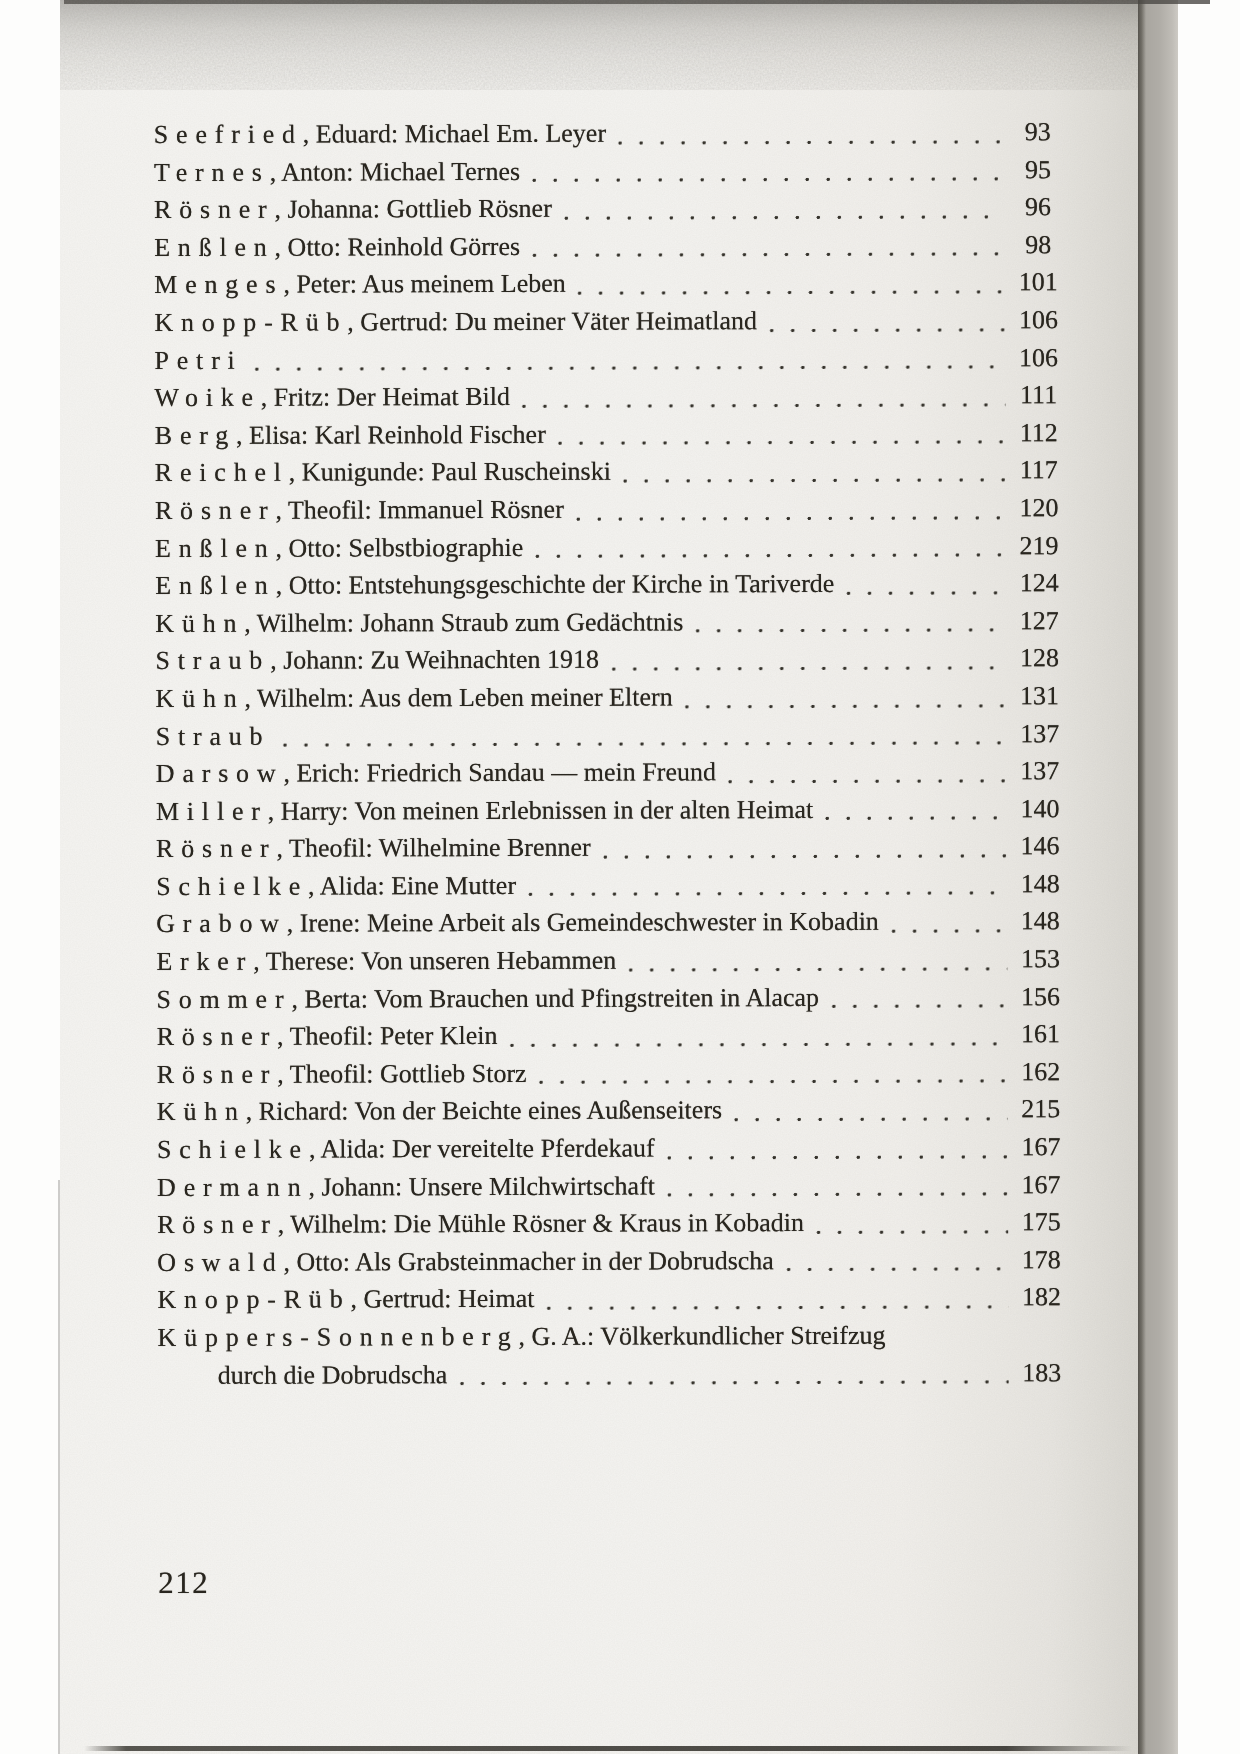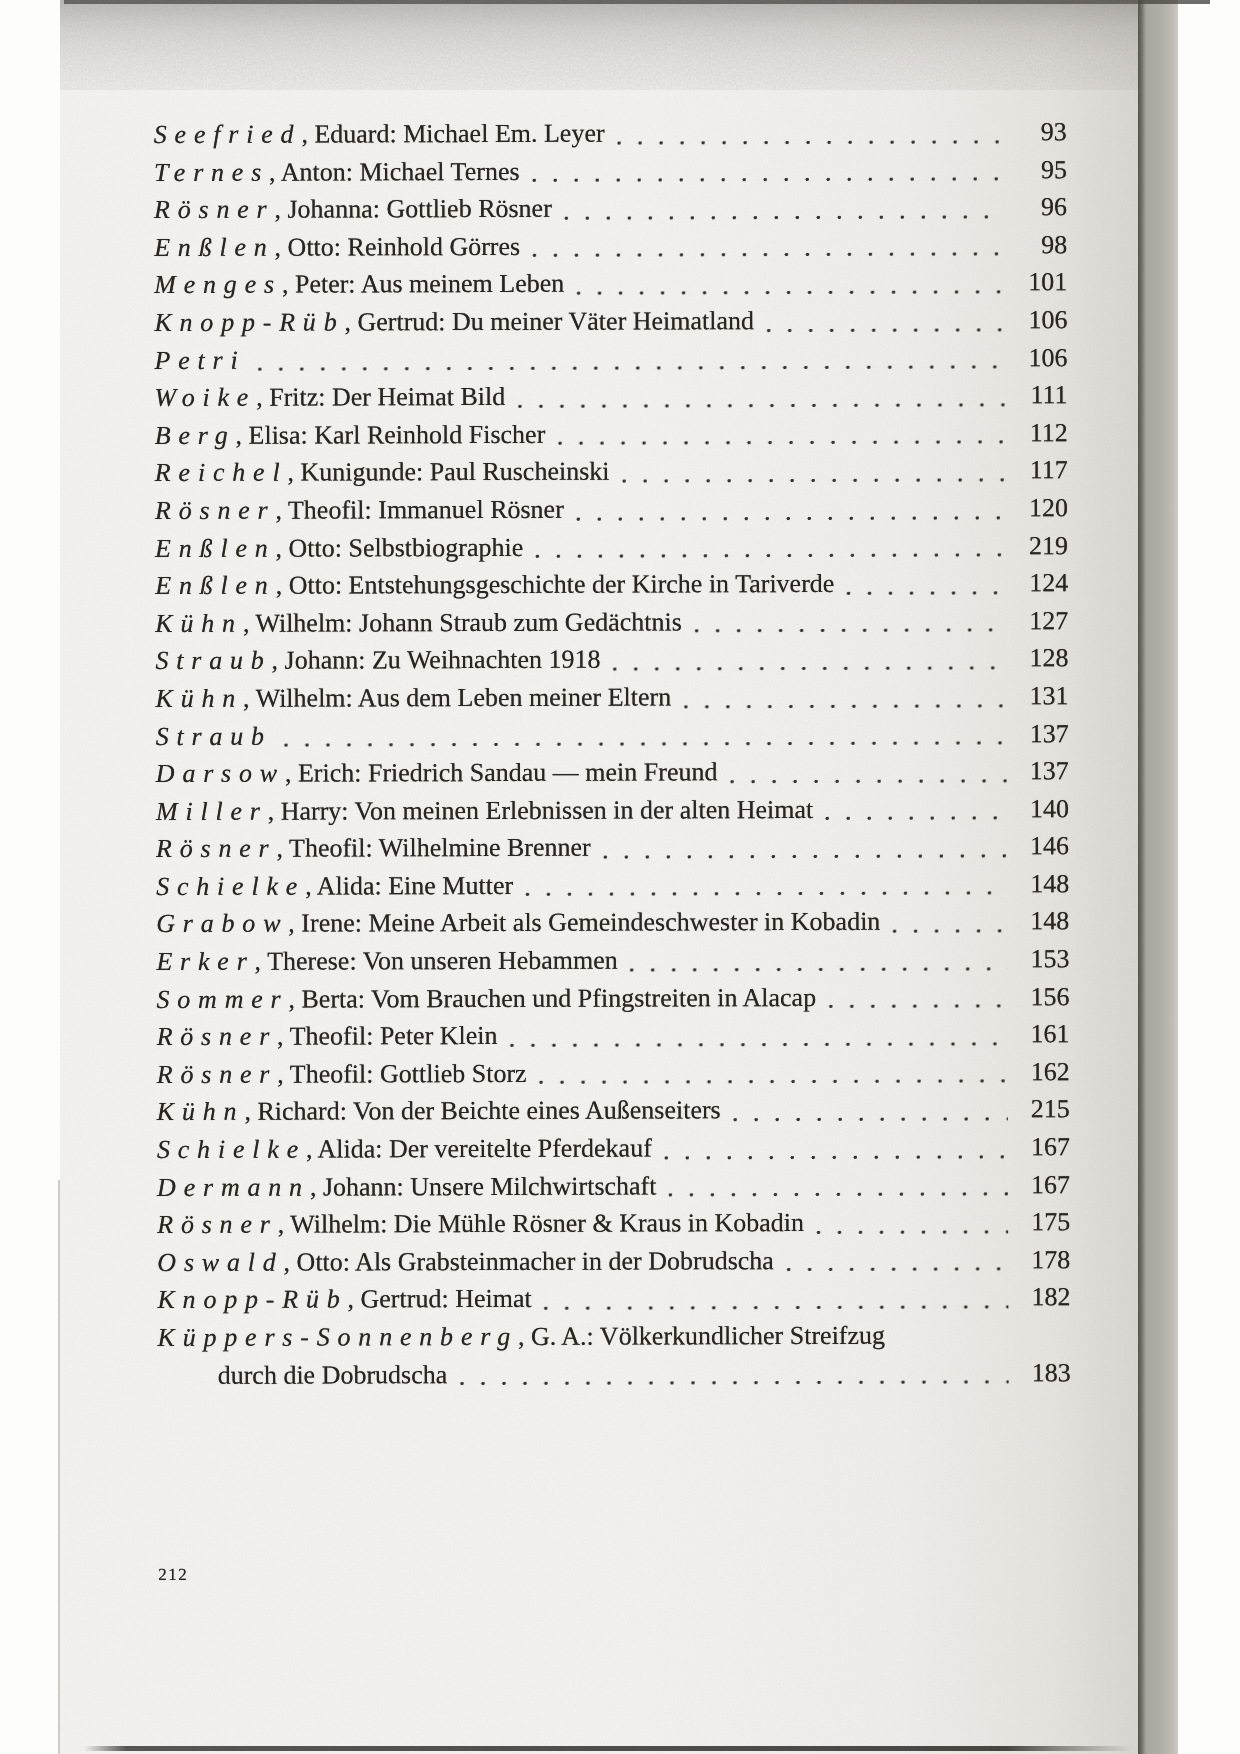--- a/index.html
+++ b/index.html
@@ -43,32 +43,32 @@
     color:#29261f;
   }
   .toc{position:absolute;left:95px;top:115px;width:913px;}
   .toc-row{
     display:flex;align-items:baseline;
     height:37.6px;font-size:26px;line-height:37.6px;
     white-space:nowrap;
     text-shadow:0 0 .7px rgba(43,39,32,.75);
   }
   .toc-row.indent{padding-left:60px;}
-  .author{letter-spacing:.30em;flex:0 0 auto;font-style:italic;}
+  .author{letter-spacing:.30em;flex:0 0 auto;}
   .rest{flex:0 0 auto;}
   .leader{
     flex:1 1 auto;min-width:0;
     align-self:flex-end;height:5px;margin:0 4px 7px 12px;
     background-image:radial-gradient(circle at 2.2px 2.4px,#36332c 1.5px,rgba(0,0,0,0) 1.95px);
     background-size:21px 5px;background-repeat:repeat-x;
   }
-  .pagenum{flex:0 0 auto;width:58px;text-align:right;}
+  .pagenum{flex:0 0 auto;width:58px;text-align:center;}
   .footer{
     position:absolute;left:95px;top:1564px;
-    font-size:17px;letter-spacing:1.5px;
+    font-size:31px;letter-spacing:1.5px;
     text-shadow:0 0 .7px rgba(43,39,32,.75);
   }
 </style>
 </head>
 <body>
 
 <div class="paper"></div>
 <div class="edge-strip"></div>
 <div class="top-grain-shade"></div>
 <div class="top-line"></div>

